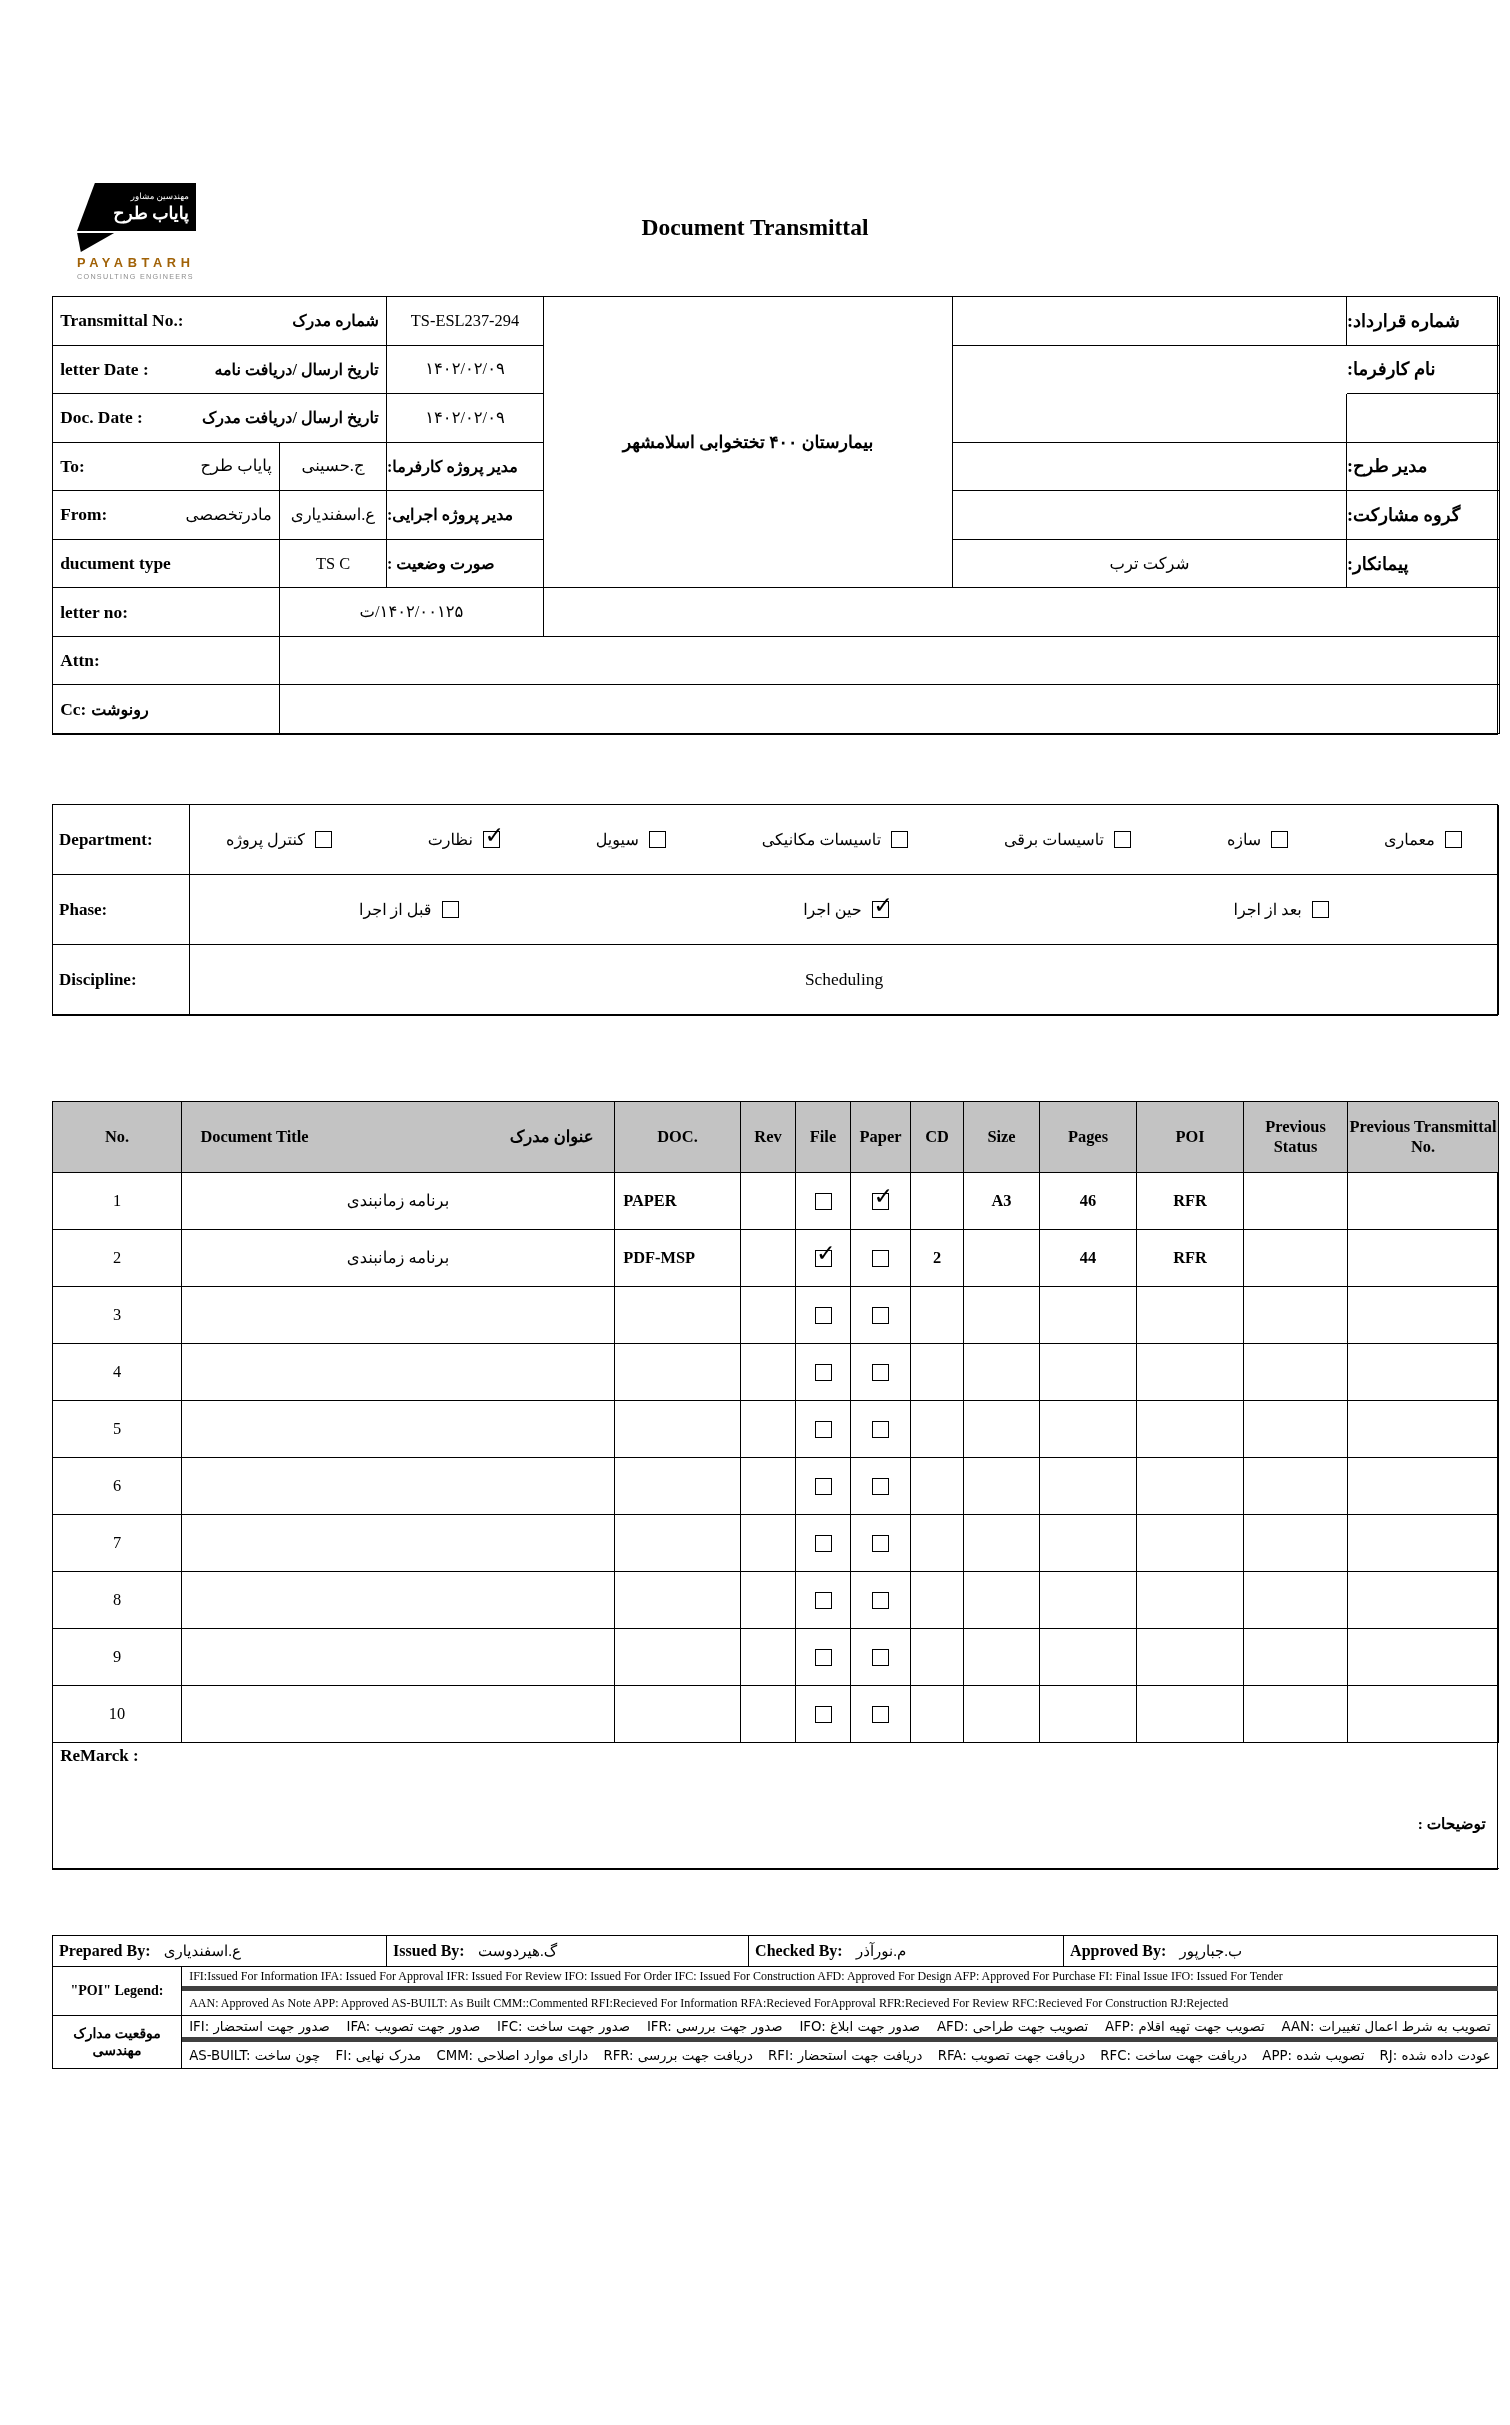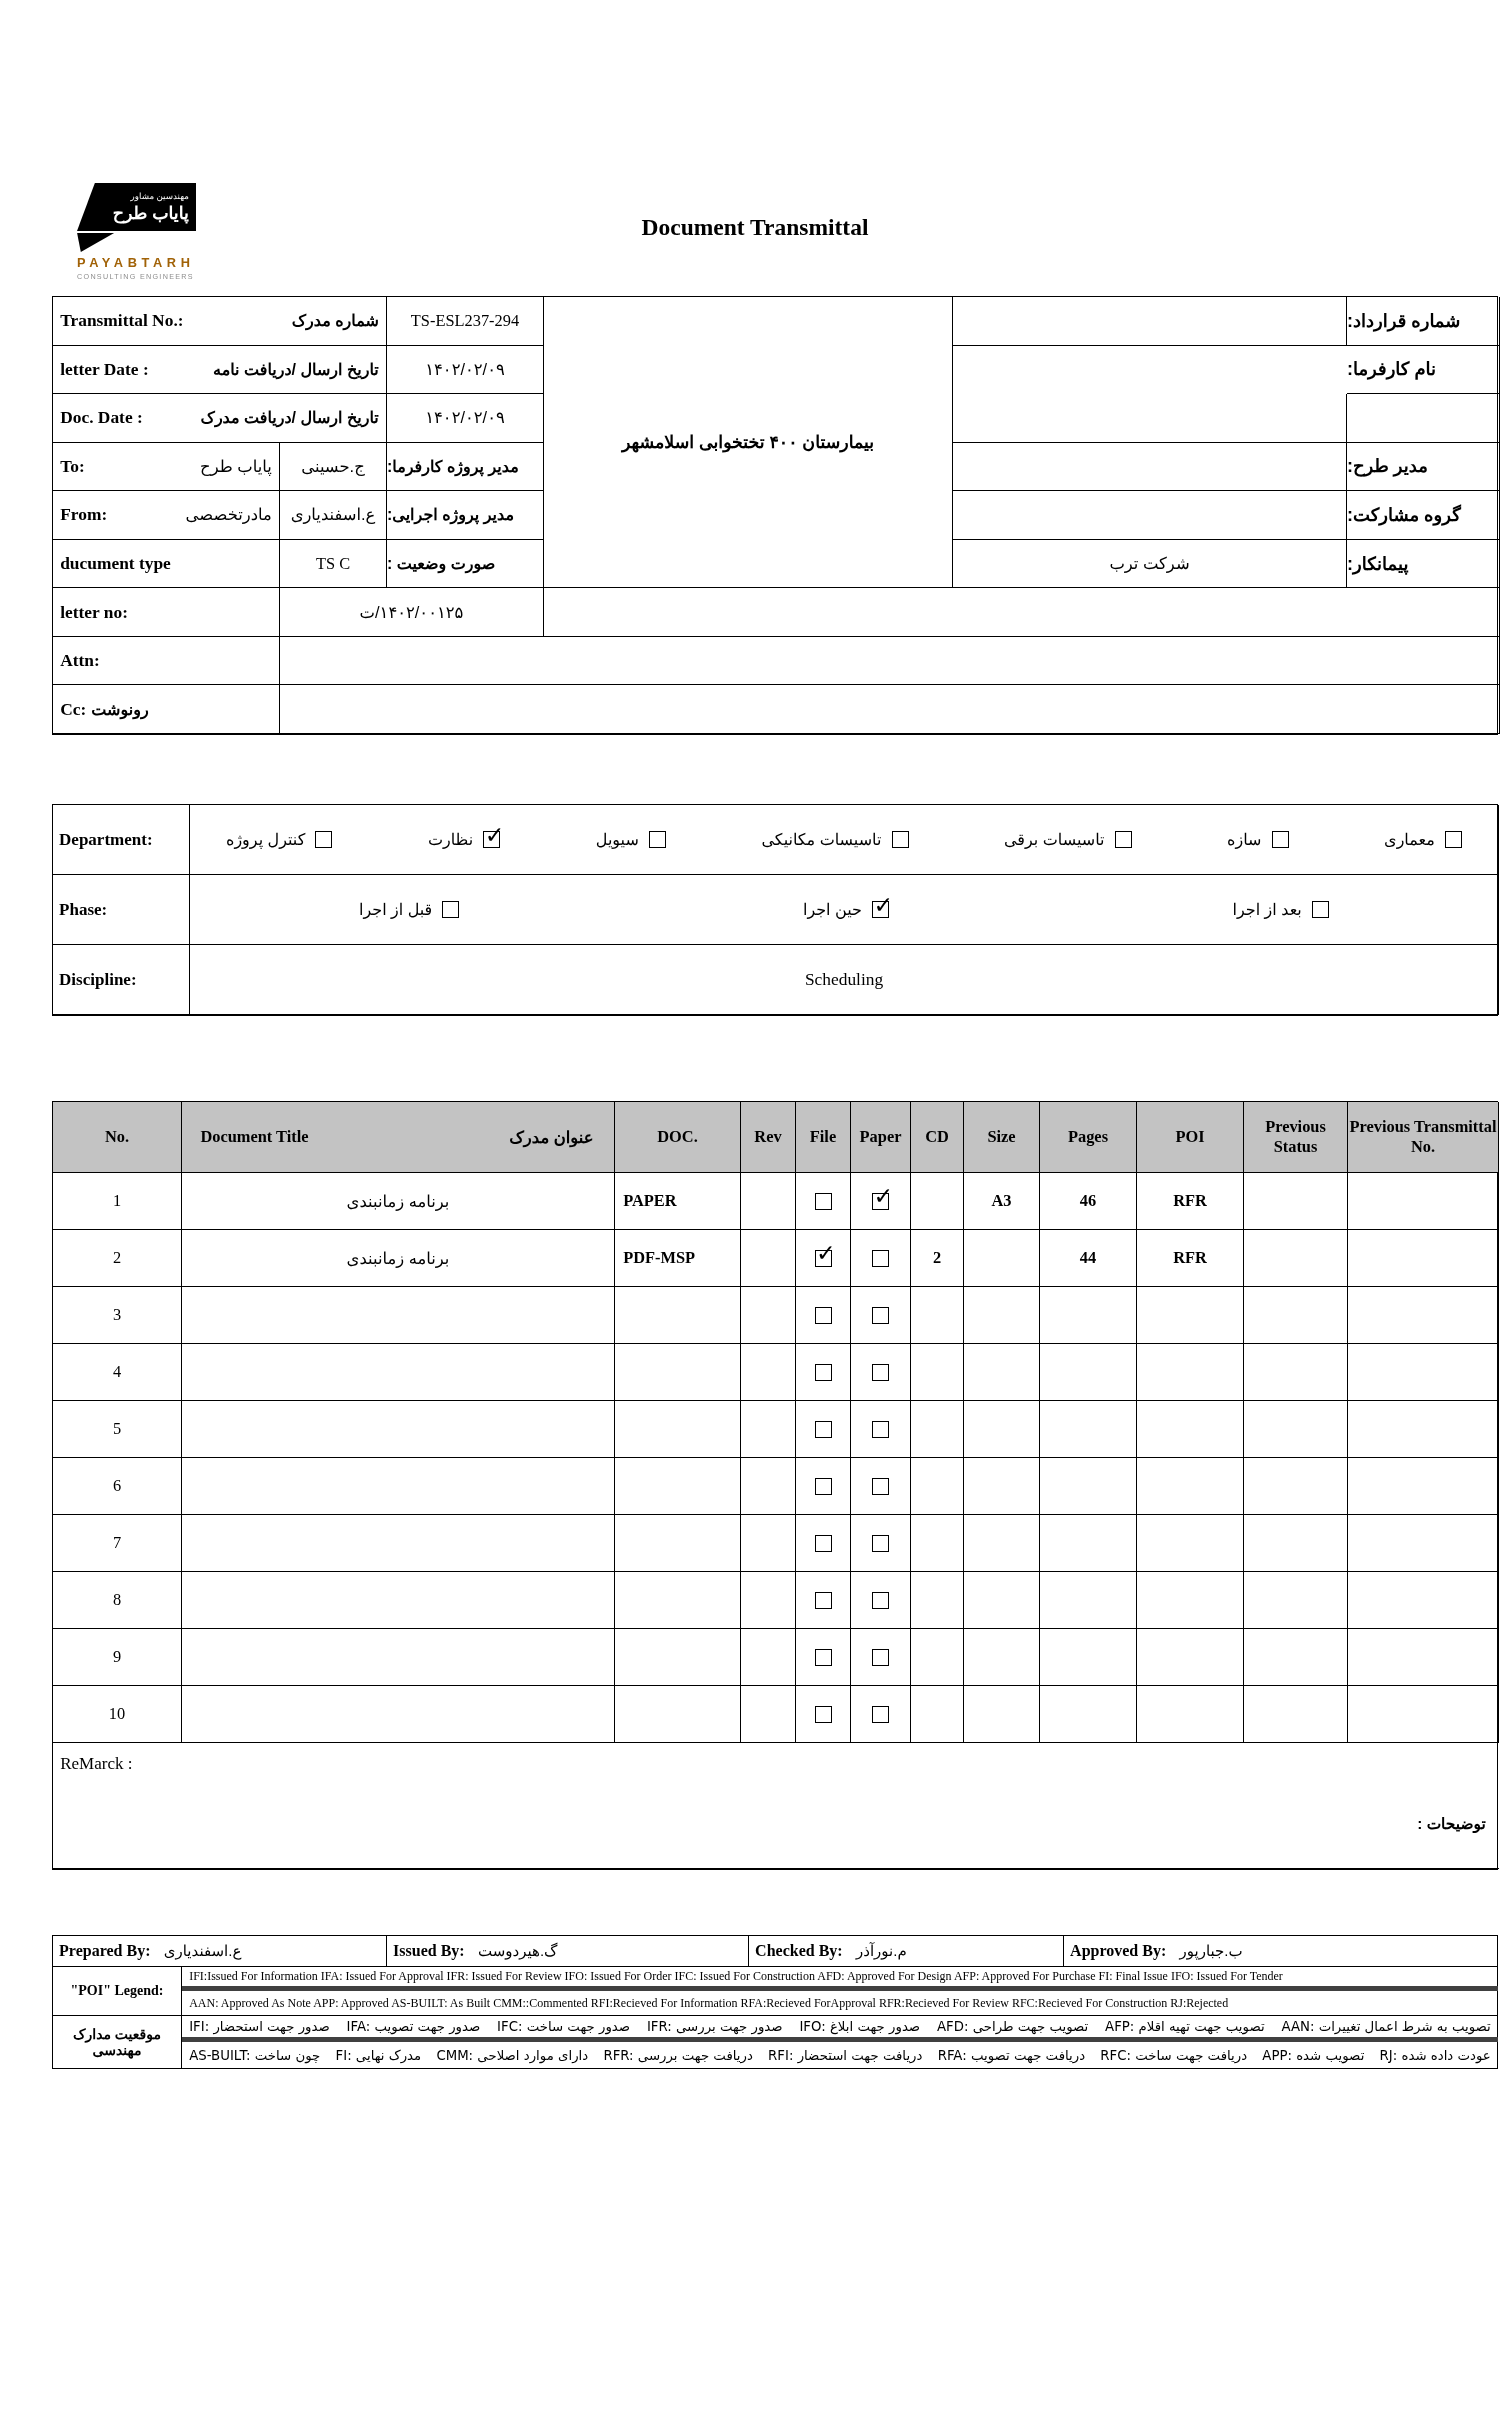--- a/index.html
+++ b/index.html
@@ -1,20 +1,20 @@
 <!DOCTYPE html>
 <html style="font-size:8.2px"><head>
 <meta charset="utf-8">
 <style>
   * { box-sizing: border-box; margin: 0; padding: 0; }
   html, body { width: 1510px; height: 2426px; background: #ffffff; }
   body { position: relative; font-family: "Liberation Serif", "DejaVu Serif", serif; color: #000; }
 
   .en { font-family: "Liberation Serif", "DejaVu Serif", serif; }
-  .fa { font-family: Liberation Sans, sans-serif; direction: rtl; }
+  .fa { font-family: Liberation Serif, serif; direction: rtl; }
   .b  { font-weight: bold; }
   .ltr-override { direction: ltr; unicode-bidi: bidi-override; }
 
   
   .logo { position: absolute; left: 77px; top: 183px; width: 164px; }
   .logo-banner { position: relative; width: 119px; height: 48px; background: #000;
     clip-path: polygon(15% 0, 100% 0, 100% 100%, 0 100%);
     display: flex; flex-direction: column; justify-content: center; align-items: flex-end;
     padding-right: 7.2px; }
   .logo-tagline { color: #fff; font-size: 8.7px; }
@@ -70,21 +70,21 @@
     grid-template-rows: 71px repeat(10, 57px) 126px;
     border: 1.5px solid #000; }
   .hd { background: #c3c3c3; font-weight: bold; font-size: 17px; justify-content: center; text-align: center; }
   .hd-small { font-size: 13.3px; line-height: 1.2; }
   .hd-title { justify-content: space-between; padding: 0 20.5px 0 18.4px; }
   .doc-grid .cell { font-size: 16.4px; }
   .docval { justify-content: flex-start; padding-left: 8.2px; }
   .rowtitle { font-size: 15px; }
   .cbcell { justify-content: center; }
   .remark { grid-area: 12 / 1 / 13 / 13; position: relative; border-right: none; }
-  .remark-en { position: absolute; top: 11px; left: 7.2px; font-size: 17px; font-weight: normal; }
+  .remark-en { position: absolute; top: 3px; left: 7.2px; font-size: 17px; font-weight: bold; }
   .remark-fa { position: absolute; top: 49px; right: 13.3px; font-size: 15.4px; font-weight: bold; margin-top: 23px; }
 
   
   .footer { position: absolute; left: 52px; top: 1935px; width: 1446px; border: 1.5px solid #000; }
   .signoff { display: grid; grid-template-columns: 334px 362px 315px 436px; height: 30px; }
   .signoff .cell { border-bottom: none; gap: 13.3px; padding-left: 6.1px; }
   .signoff .cell:last-child { border-right: none; }
   .so-label { font-size: 16px; font-weight: bold; }
   .so-name { font-size: 15px; }
   .leg-block { display: grid; grid-template-columns: 129px 1316px; border-top: 1px solid #000; }

